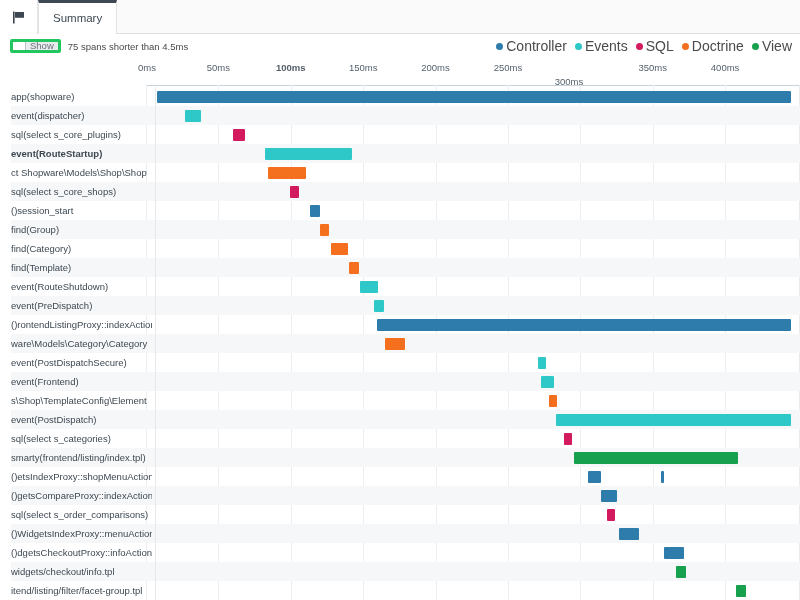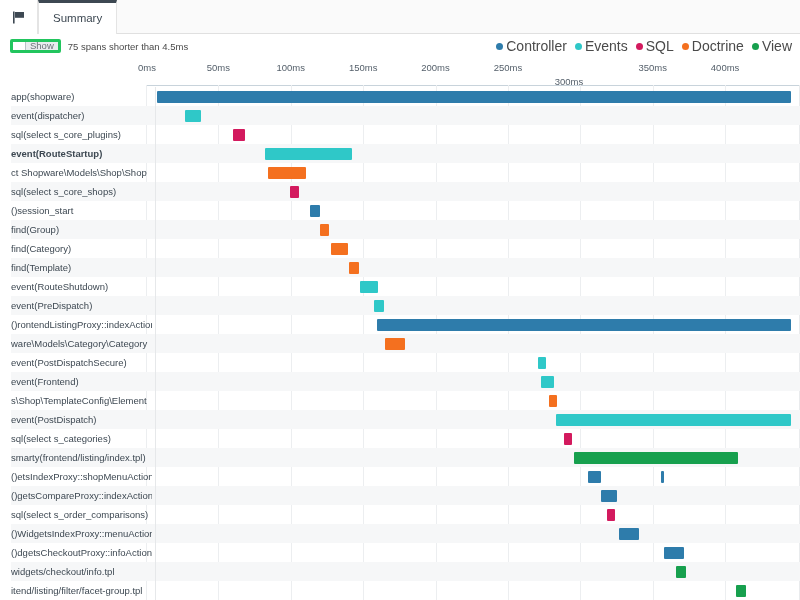--- a/index.html
+++ b/index.html
@@ -199,21 +199,21 @@
       </div>
       <div class="legend-item">
         <span class="legend-dot" style="background: rgb(23, 160, 78);"></span>
         <span class="legend-label">View</span>
       </div>
     </div>
 
   <div class="axis" id="axis">
       <div class="axis-tick" style="left: 147px;">0ms</div>
       <div class="axis-tick" style="left: 218.386px;">50ms</div>
-      <div class="axis-tick" style="left: 290.773px;">100ms</div>
+      <div class="axis-tick" style="left: 290.773px; font-weight: bold;">100ms</div>
       <div class="axis-tick" style="left: 363.159px;">150ms</div>
       <div class="axis-tick" style="left: 435.545px;">200ms</div>
       <div class="axis-tick" style="left: 507.932px;">250ms</div>
       <div class="axis-tick" style="left: 569px; margin-top: 14px;">300ms</div>
       <div class="axis-tick" style="left: 652.705px;">350ms</div>
       <div class="axis-tick" style="left: 725.091px;">400ms</div>
     </div>
 
   <div class="chart" id="chart">
     <div class="axis-line"></div>

